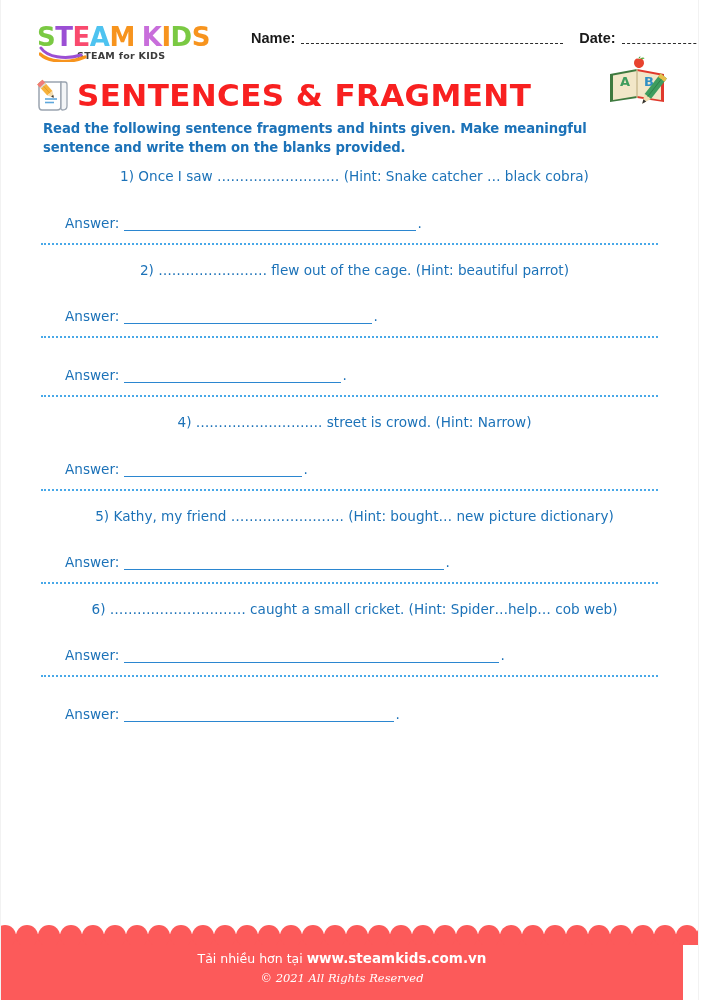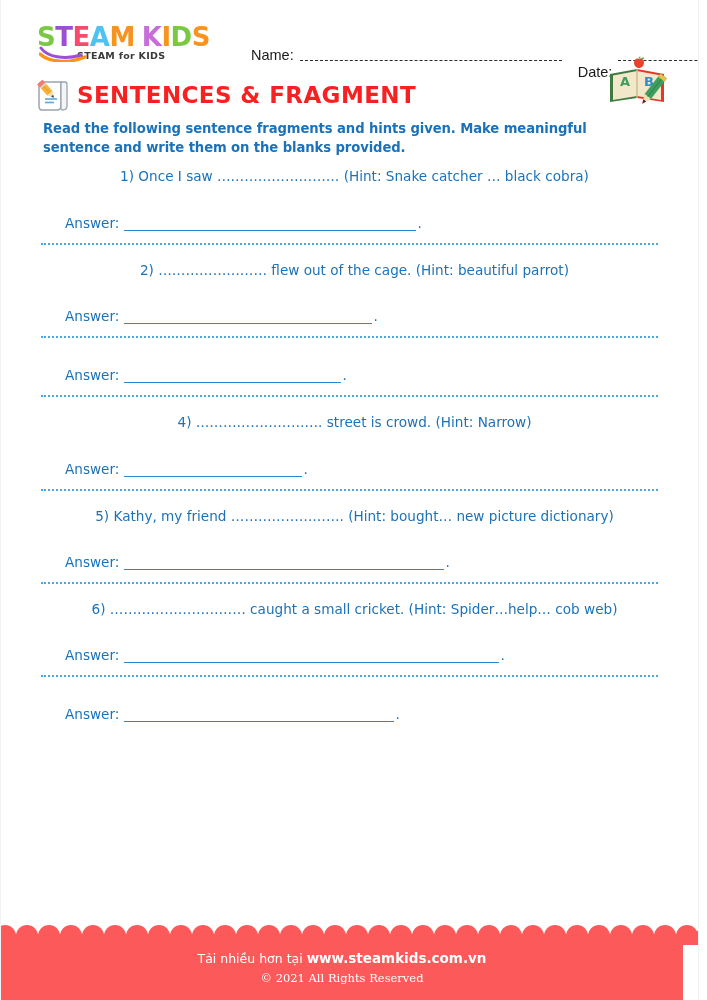--- a/index.html
+++ b/index.html
@@ -70,49 +70,49 @@
   .name-date {
     flex: 1;
     display: flex;
     align-items: center;
     padding-top: 8px;
     padding-left: 14px;
     font-family: "Liberation Sans", sans-serif;
     font-size: 14.5px;
     color: #1a1a1a;
   }
-  .nd-label { white-space: nowrap; }
+  .nd-label { white-space: nowrap; font-weight: bold; }
   .nd-line {
     display: inline-block;
     border-bottom: 1.4px dashed #2b2b2b;
     height: 11px;
     margin: 0 6px;
   }
   .nd-line.name-line { width: 262px; }
   .nd-line.date-line { width: 110px; margin-right: 0; }
-  .nd-date-label { margin-left: 10px; margin-top: 34px; }
+  .nd-date-label { margin-left: 10px; }
 
   
   .title-row {
     position: relative;
     display: flex;
     align-items: center;
     padding: 2px 30px 0 30px;
     height: 44px;
   }
 
   .note-icon {
     width: 40px; height: 38px;
     flex: 0 0 40px;
     position: relative;
   }
 
   .worksheet-title {
     font-family: "DejaVu Sans", sans-serif;
-    font-size: 23px;
+    font-size: 31px;
     font-weight: bold;
     color: #f82020;
     letter-spacing: 0.4px;
     margin-left: 6px;
     white-space: nowrap;
   }
 
   .book-icon {
     position: absolute;
     right: 28px;
@@ -196,20 +196,21 @@
     font-family: "DejaVu Sans", sans-serif;
     font-size: 12.5px;
     line-height: 1.3;
   }
   .footer-line1 .site {
     font-weight: bold;
     font-size: 13.5px;
   }
   .footer-line2 {
     font-family: "DejaVu Serif", serif;
+    font-style: italic;
     font-size: 11.5px;
     margin-top: 3px;
   }
 </style>
 </head>
 <body>
 
 <div class="page">
 
   <div class="header">

